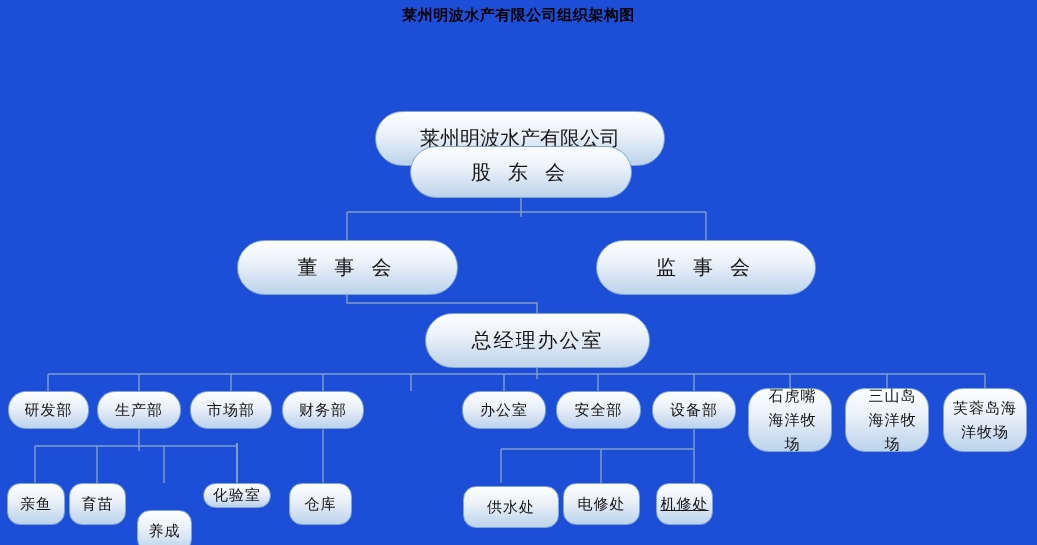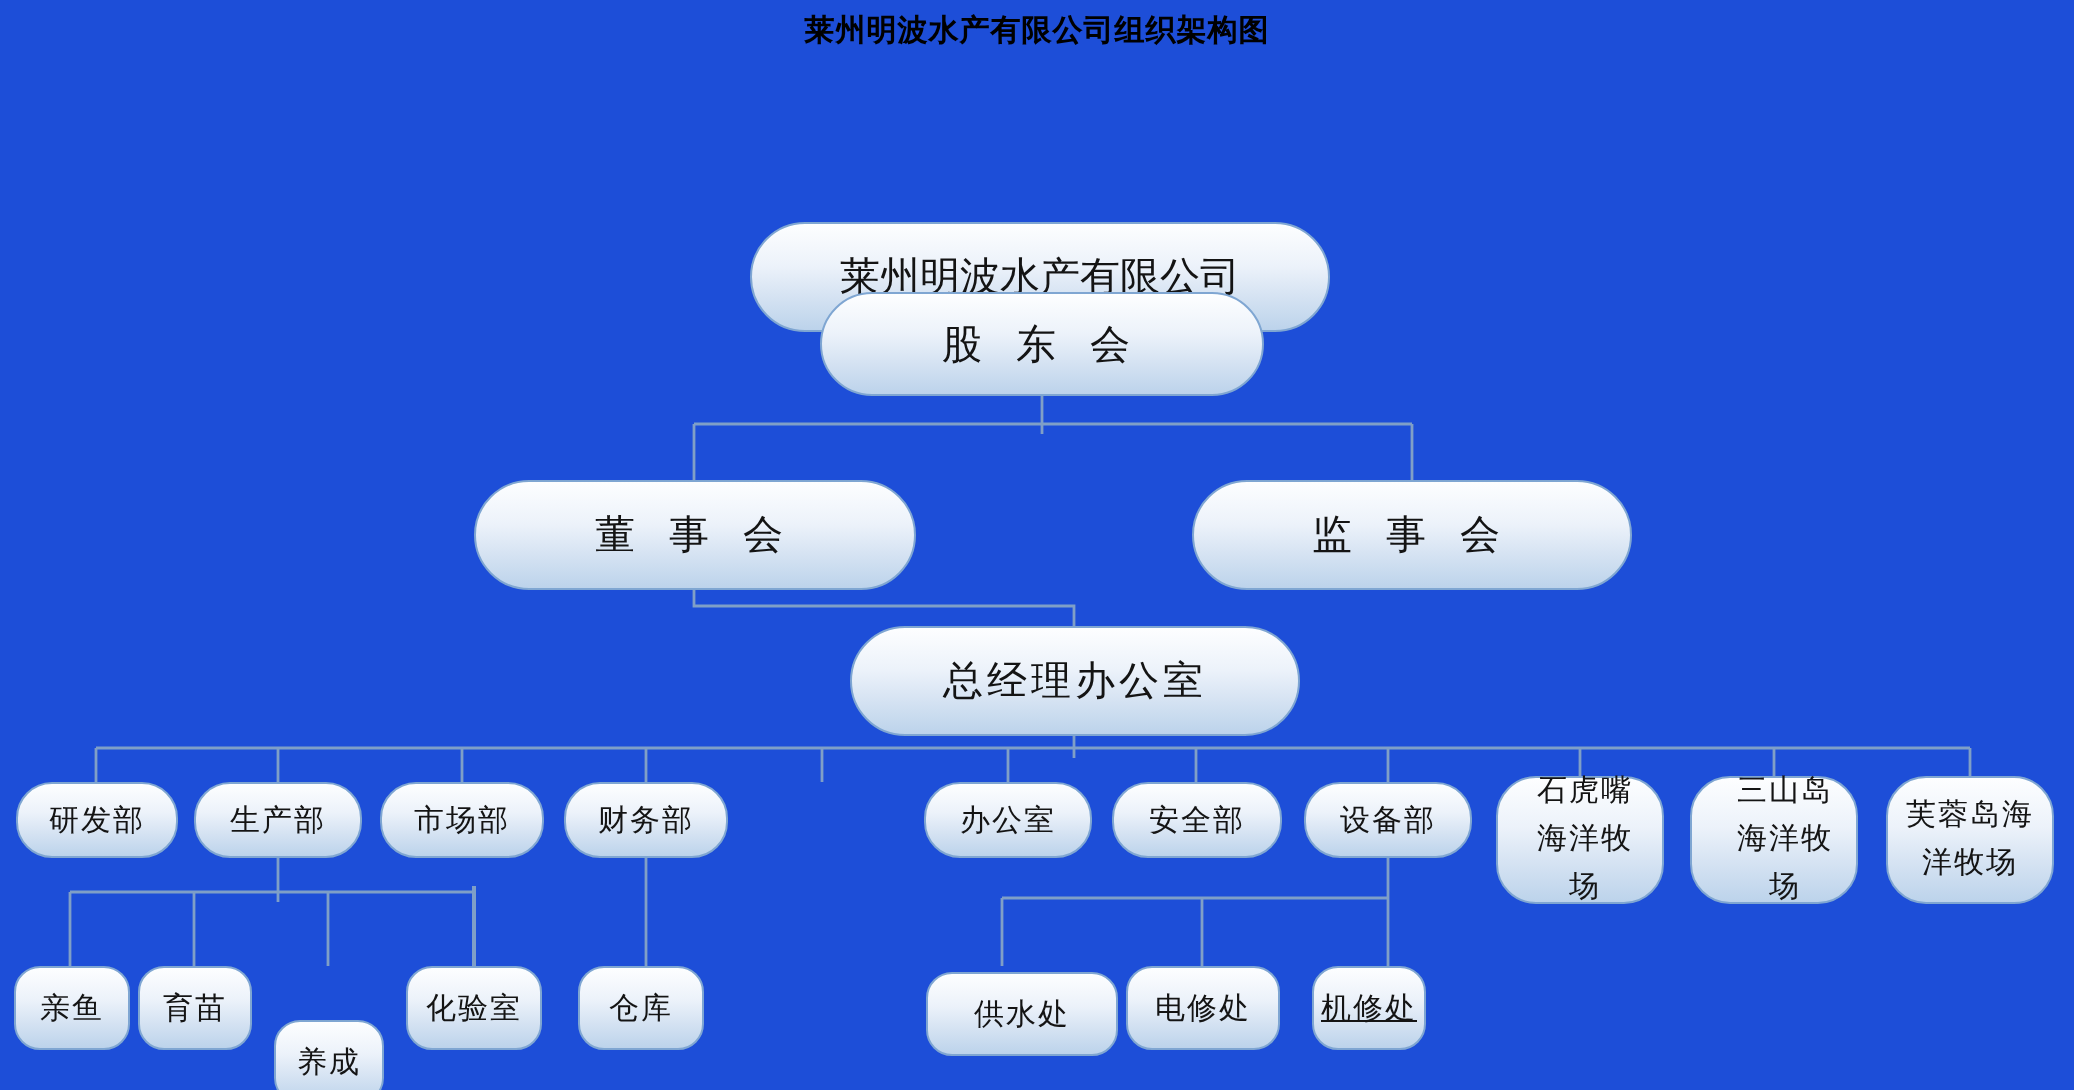--- a/index.html
+++ b/index.html
@@ -90,19 +90,19 @@
   <div class="node dept" style="left:462px;top:391px;width:84px;height:38px;">办公室</div>
   <div class="node dept" style="left:556px;top:391px;width:85px;height:38px;">安全部</div>
   <div class="node dept" style="left:652px;top:391px;width:84px;height:38px;">设备部</div>
   <div class="node ranch" style="left:748px;top:388px;width:84px;height:64px;padding-left:14px;">石虎嘴海洋牧场</div>
   <div class="node ranch" style="left:845px;top:388px;width:84px;height:64px;padding-left:20px;">三山岛海洋牧场</div>
   <div class="node ranch" style="left:943px;top:388px;width:84px;height:64px;">芙蓉岛海洋牧场</div>
 
   <div class="node sub" style="left:7px;top:483px;width:58px;height:42px;">亲鱼</div>
   <div class="node sub" style="left:69px;top:483px;width:57px;height:42px;">育苗</div>
   <div class="node sub" style="left:137px;top:483px;width:55px;height:42px;margin-top:27px;">养成</div>
-  <div class="node sub" style="left:203px;top:483px;width:68px;height:42px;">化验室</div>
+  <div class="node sub" style="left:203px;top:483px;width:68px;height:25px;">化验室</div>
   <div class="node sub" style="left:289px;top:483px;width:63px;height:42px;">仓库</div>
   <div class="node sub" style="left:463px;top:486px;width:96px;height:42px;">供水处</div>
   <div class="node sub" style="left:563px;top:483px;width:77px;height:42px;">电修处</div>
   <div class="node sub" style="left:656px;top:483px;width:57px;height:42px;text-decoration:underline;">机修处</div>
 
 </div>
 
 </body></html>

